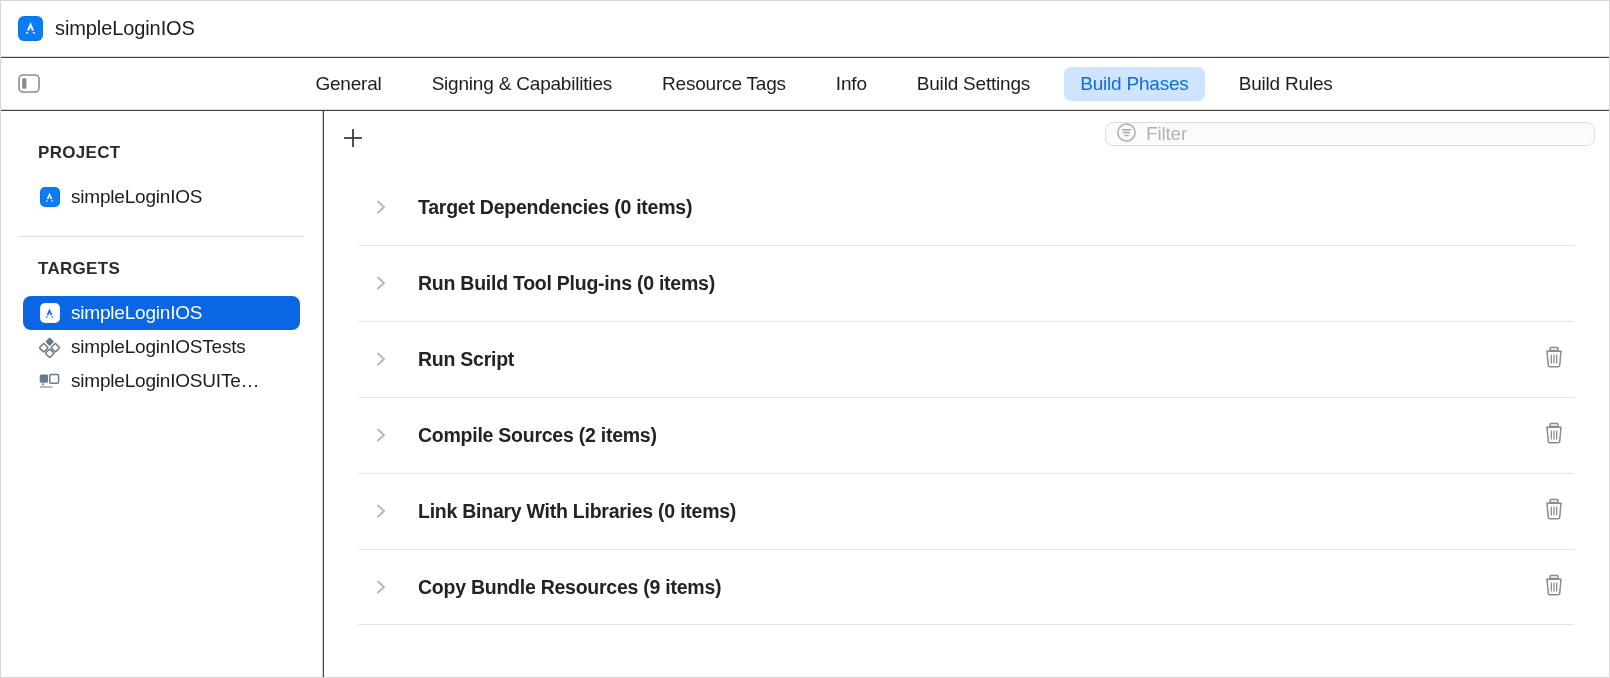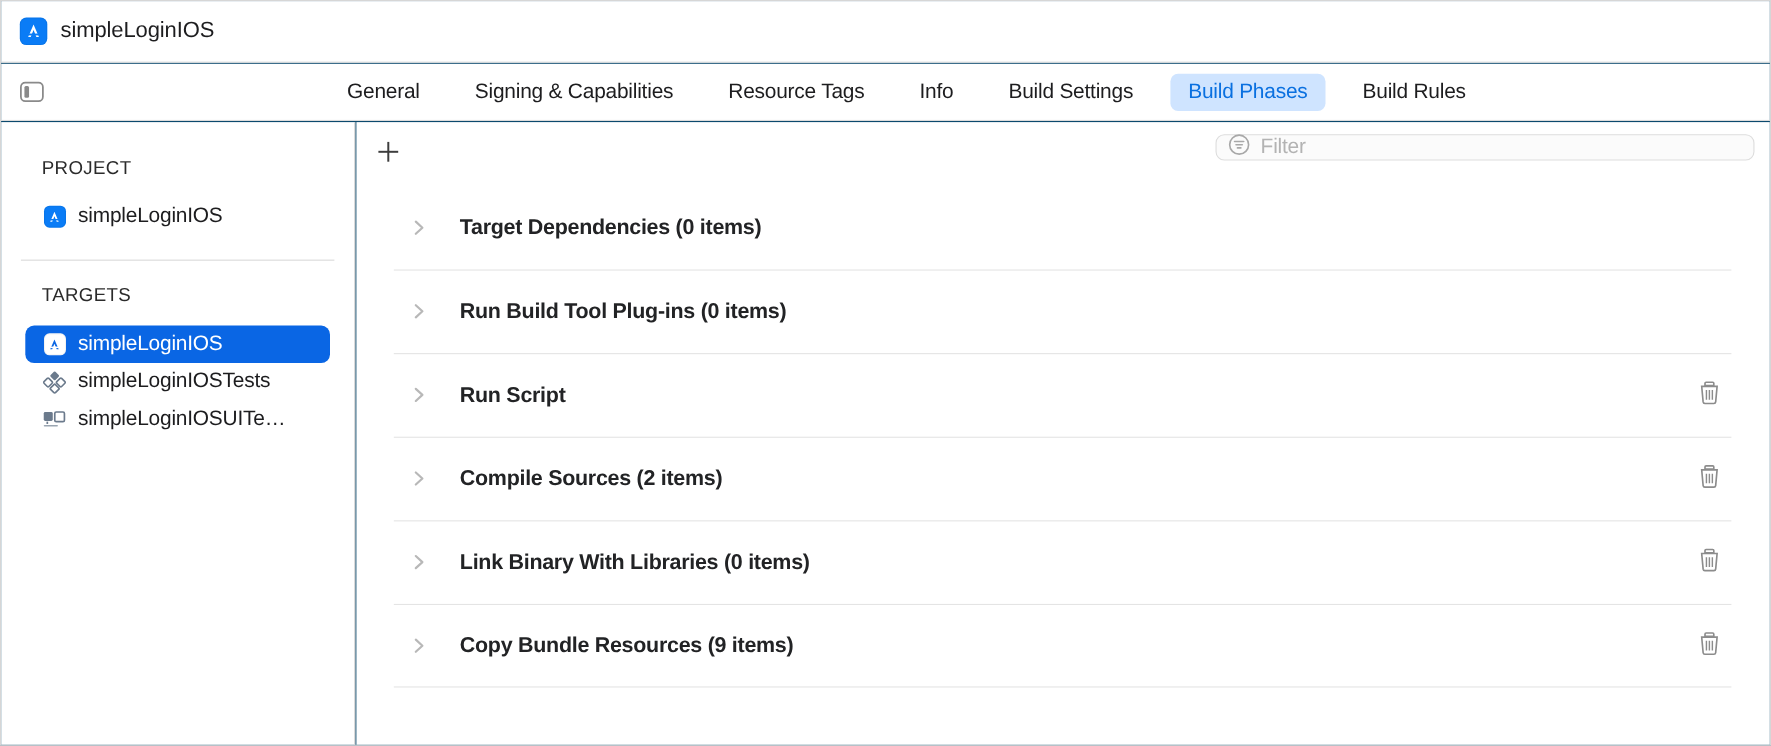--- a/index.html
+++ b/index.html
@@ -12,21 +12,21 @@
     height: 678px;
     font-family: "Liberation Sans", sans-serif;
     color: #1d1d1f;
     overflow: hidden;
     -webkit-font-smoothing: antialiased;
   }
   #app {
     position: relative;
     width: 1610px;
     height: 678px;
-    background: #0c4a6e;
+    background: #404040;
     box-sizing: border-box;
     border: 1px solid #d6d6d6;
     overflow: hidden;
   }
 
   
   .titlebar {
     position: absolute;
     left: 0; top: 0;
     width: 1608px;
@@ -106,21 +106,21 @@
     left: 0; top: 110px;
     width: 322px;
     height: 567px;
     background: #ffffff;
     border-right: 1px solid #d2d2d2;
     box-sizing: border-box;
     padding-top: 32px;
   }
   .section-header {
     font-size: 17px;
-    font-weight: normal;
+    font-weight: bold;
     letter-spacing: 0.3px;
     color: #2b2b2b;
     padding-left: 37px;
     margin-bottom: 17px;
   }
   .side-row {
     display: flex;
     align-items: center;
     height: 34px;
     margin: 0 22px 0 22px;

